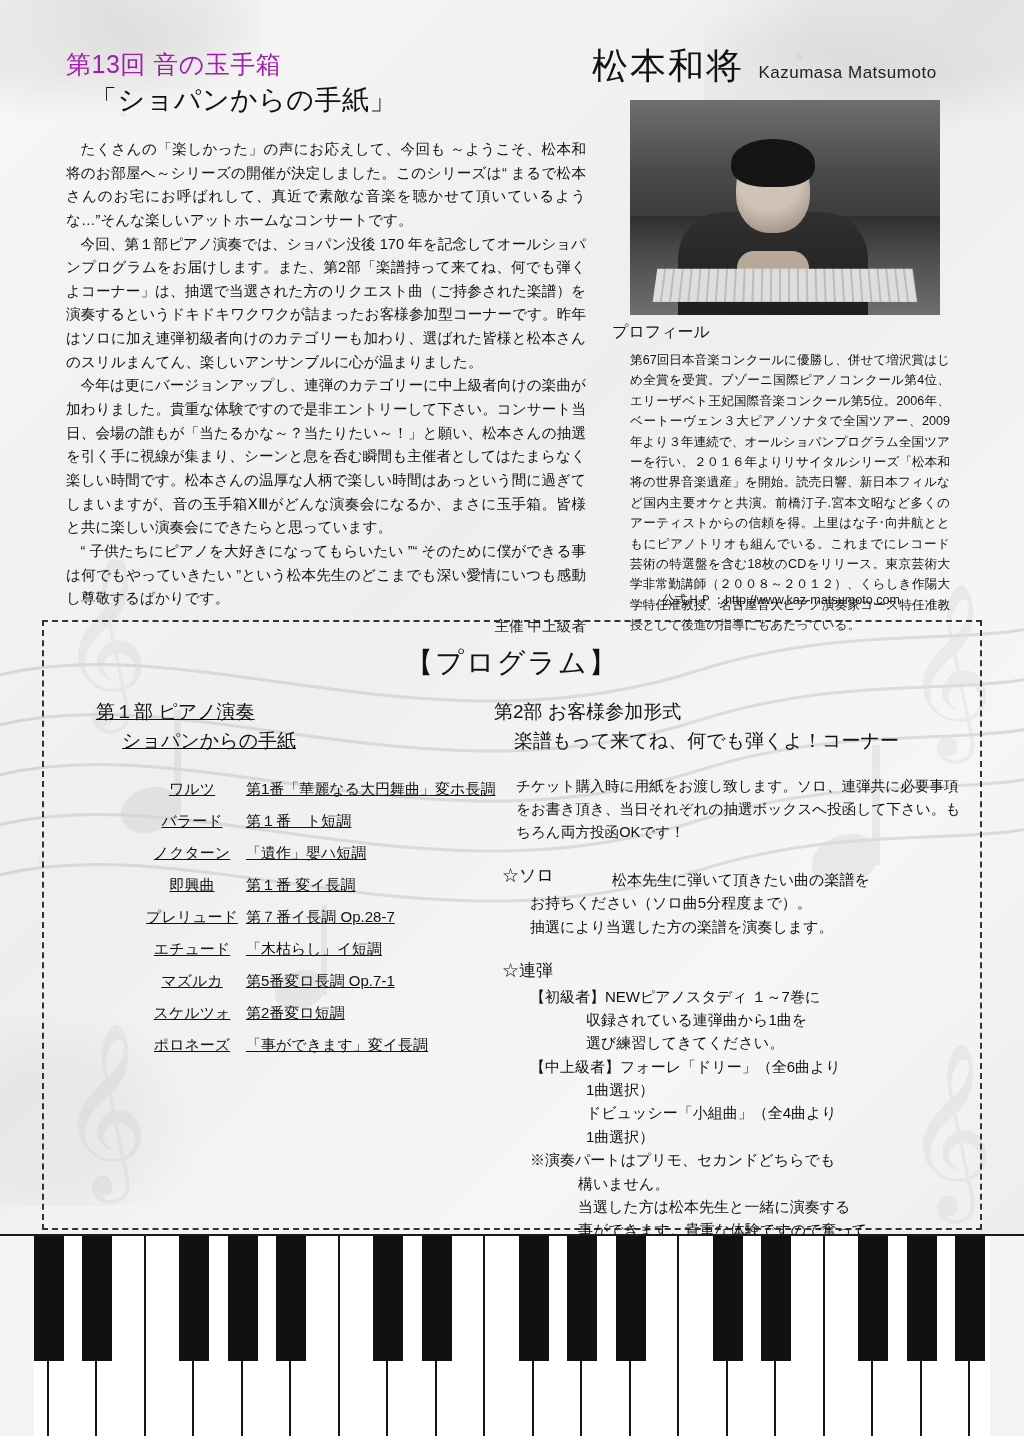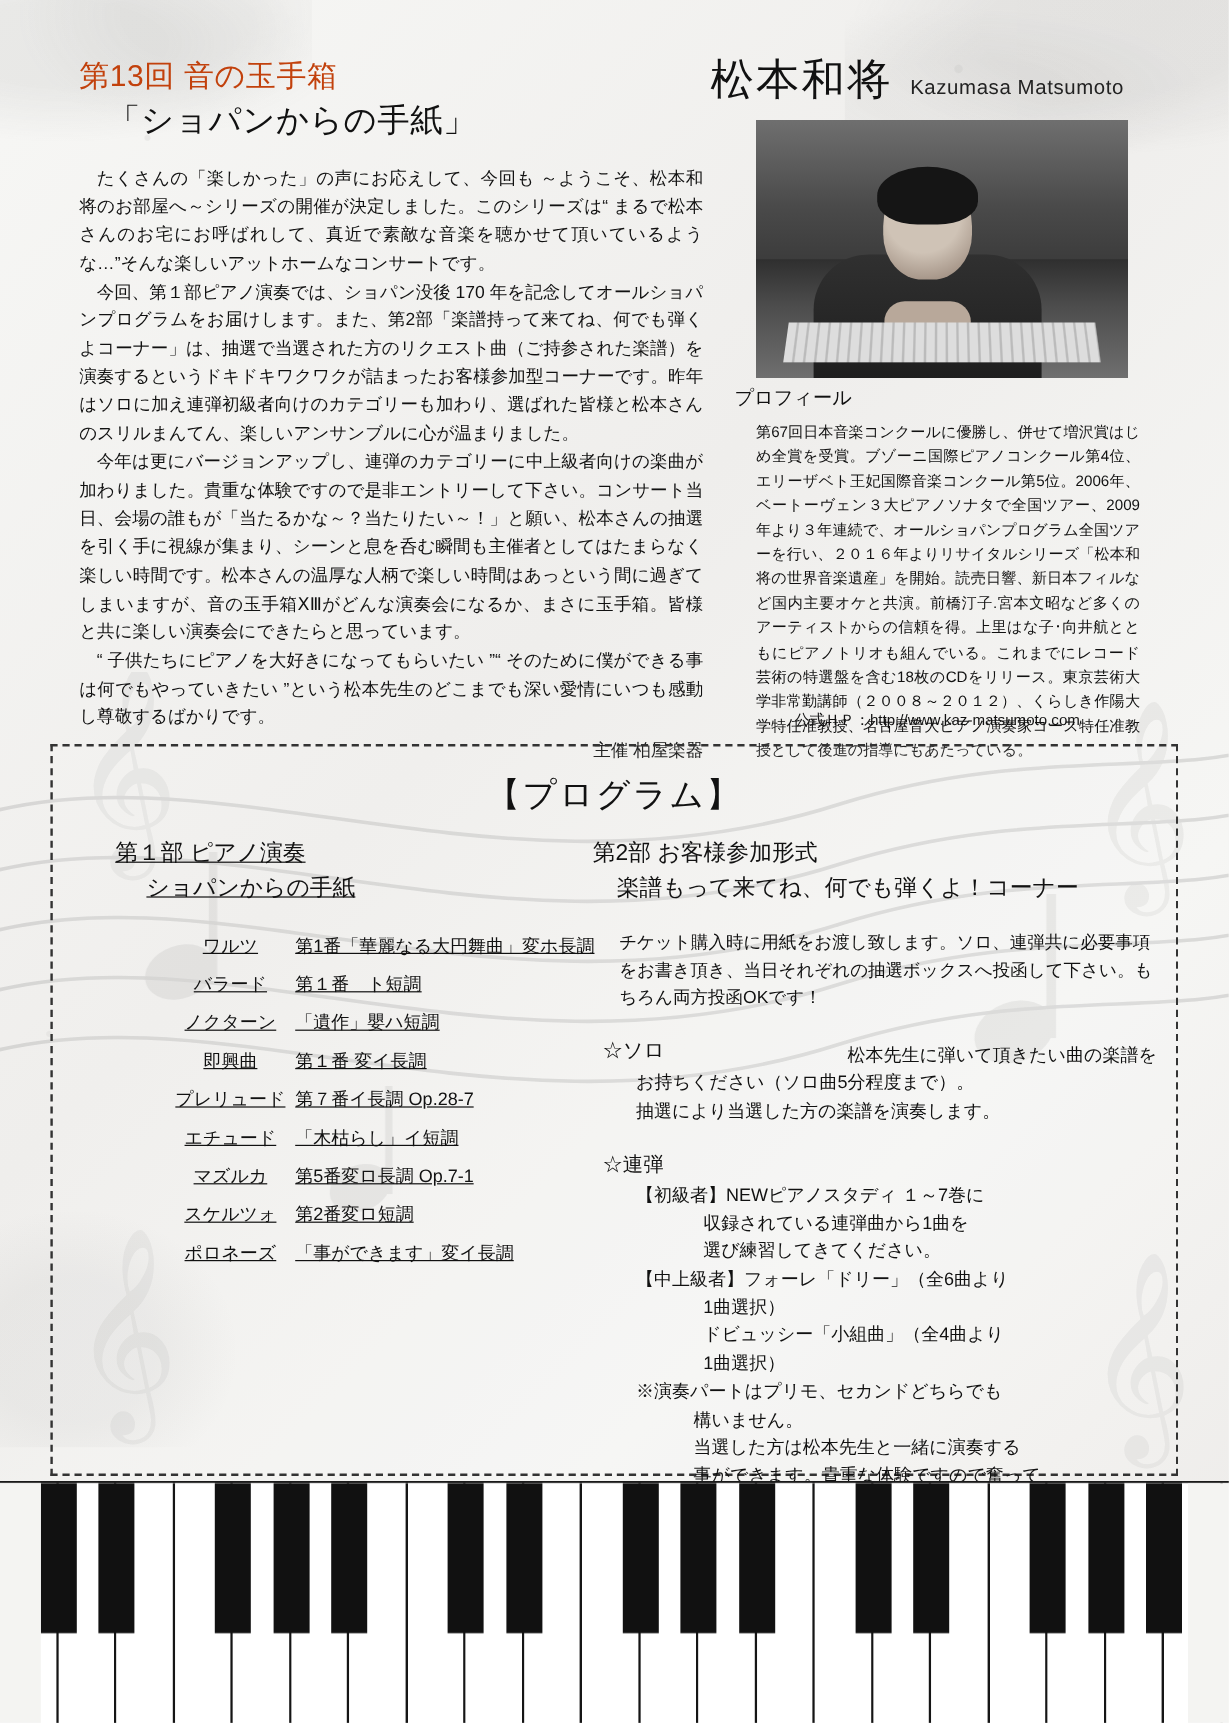--- a/index.html
+++ b/index.html
@@ -62,21 +62,21 @@
   }
   .title-block {
     position: absolute;
     left: 66px; top: 48px;
     width: 520px;
   }
   .title-line1 {
     font-size: 25px;
     letter-spacing: 0.5px;
     line-height: 1.35;
-    color: #c2410c;
+    color: #a21caf;
   }
   .title-line2 {
     font-size: 27px;
     letter-spacing: 0.5px;
     line-height: 1.35;
     margin-left: 24px;
     color: #111;
   }
   .artist-block {
     position: absolute;
@@ -233,21 +233,21 @@
     margin-top: 20px;
     margin-left: 22px;
     font-size: 14.6px;
     line-height: 1.56;
   }
   .r-block { margin-top: 20px; margin-left: 8px; font-size: 15px; line-height: 1.56; }
   .r-block .hdr { font-size: 17px; }
   .r-block .ind1 { margin-left: 28px; }
   .r-block .ind2 { margin-left: 76px; }
   .r-block .ind3 { margin-left: 84px; }
-  .r-block .solo-line { margin-left: 110px; margin-top: -22px; text-align: right; }
+  .r-block .solo-line { margin-left: 110px; margin-top: -22px; }
 
   
   .keyboard {
     position: absolute;
     left: 0; bottom: 0;
     width: 1024px; height: 200px;
     background: #fff;
     border-top: 2px solid #1a1a1a;
   }
   .keyboard .white {
@@ -325,21 +325,21 @@
     <div class="hands"></div>
     <div class="keys"></div>
   </div>
 </div>
 
 <div class="intro">
   <p>たくさんの「楽しかった」の声にお応えして、今回も ～ようこそ、松本和将のお部屋へ～シリーズの開催が決定しました。このシリーズは“ まるで松本さんのお宅にお呼ばれして、真近で素敵な音楽を聴かせて頂いているような…”そんな楽しいアットホームなコンサートです。</p>
   <p>今回、第１部ピアノ演奏では、ショパン没後 170 年を記念してオールショパンプログラムをお届けします。また、第2部「楽譜持って来てね、何でも弾くよコーナー」は、抽選で当選された方のリクエスト曲（ご持参された楽譜）を演奏するというドキドキワクワクが詰まったお客様参加型コーナーです。昨年はソロに加え連弾初級者向けのカテゴリーも加わり、選ばれた皆様と松本さんのスリルまんてん、楽しいアンサンブルに心が温まりました。</p>
   <p>今年は更にバージョンアップし、連弾のカテゴリーに中上級者向けの楽曲が加わりました。貴重な体験ですので是非エントリーして下さい。コンサート当日、会場の誰もが「当たるかな～？当たりたい～！」と願い、松本さんの抽選を引く手に視線が集まり、シーンと息を呑む瞬間も主催者としてはたまらなく楽しい時間です。松本さんの温厚な人柄で楽しい時間はあっという間に過ぎてしまいますが、音の玉手箱ⅩⅢがどんな演奏会になるか、まさに玉手箱。皆様と共に楽しい演奏会にできたらと思っています。</p>
   <p>“ 子供たちにピアノを大好きになってもらいたい ”“ そのために僕ができる事は何でもやっていきたい ”という松本先生のどこまでも深い愛情にいつも感動し尊敬するばかりです。</p>
-  <p class="host">主催 柏屋楽器</p>
+  <p class="host">主催 中上級者</p>
 </div>
 
 <div class="profile-title">プロフィール</div>
 <div class="profile-text">第67回日本音楽コンクールに優勝し、併せて増沢賞はじめ全賞を受賞。ブゾーニ国際ピアノコンクール第4位、エリーザベト王妃国際音楽コンクール第5位。2006年、ベートーヴェン３大ピアノソナタで全国ツアー、2009年より３年連続で、オールショパンプログラム全国ツアーを行い、２０１６年よりリサイタルシリーズ「松本和将の世界音楽遺産」を開始。読売日響、新日本フィルなど国内主要オケと共演。前橋汀子.宮本文昭など多くのアーティストからの信頼を得。上里はな子･向井航とともにピアノトリオも組んでいる。これまでにレコード芸術の特選盤を含む18枚のCDをリリース。東京芸術大学非常勤講師（２００８～２０１２）、くらしき作陽大学特任准教授、名古屋音大ピアノ演奏家コース特任准教授として後進の指導にもあたっている。</div>
 <div class="profile-url">公式ＨＰ：http://www.kaz-matsumoto.com</div>
 
 <div class="program-box">
   <div class="program-heading">【プログラム】</div>
 
   <div class="col-left">

